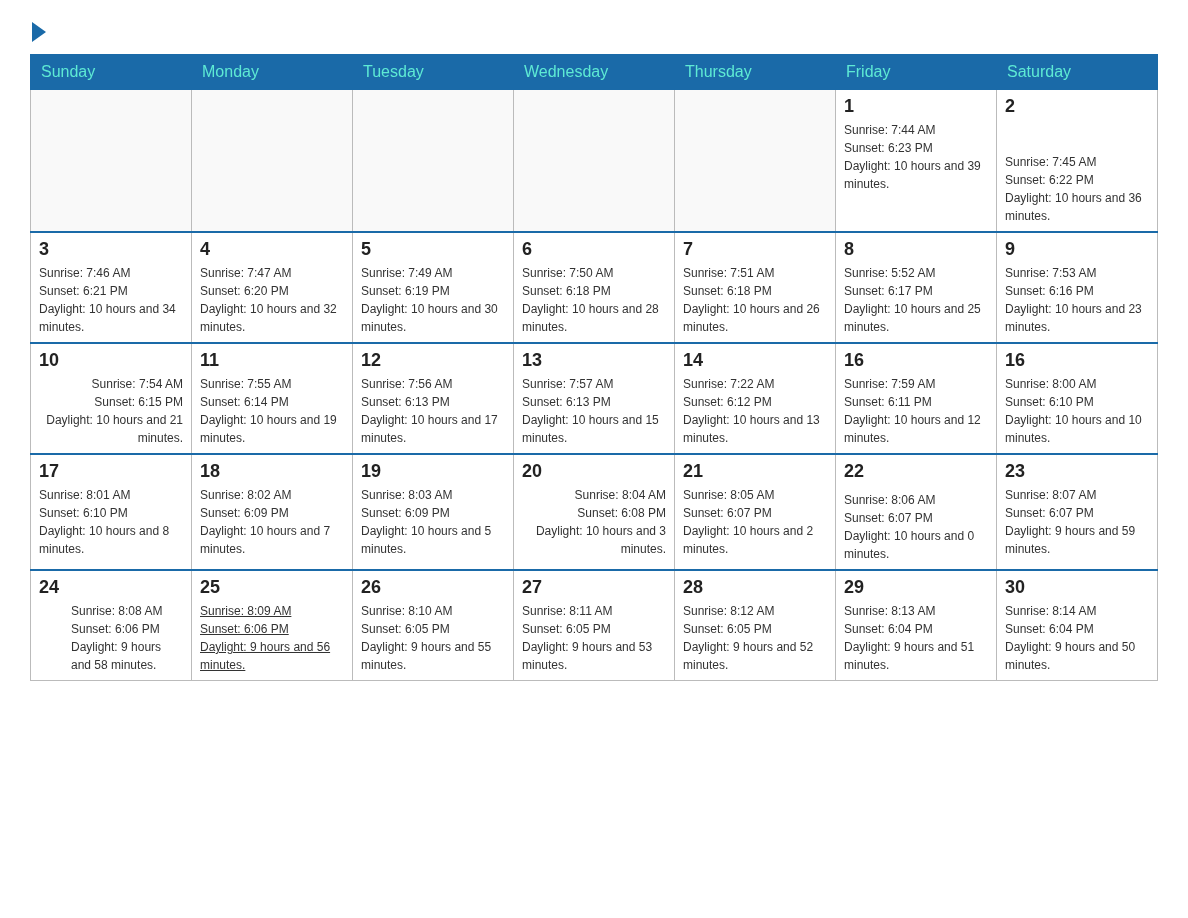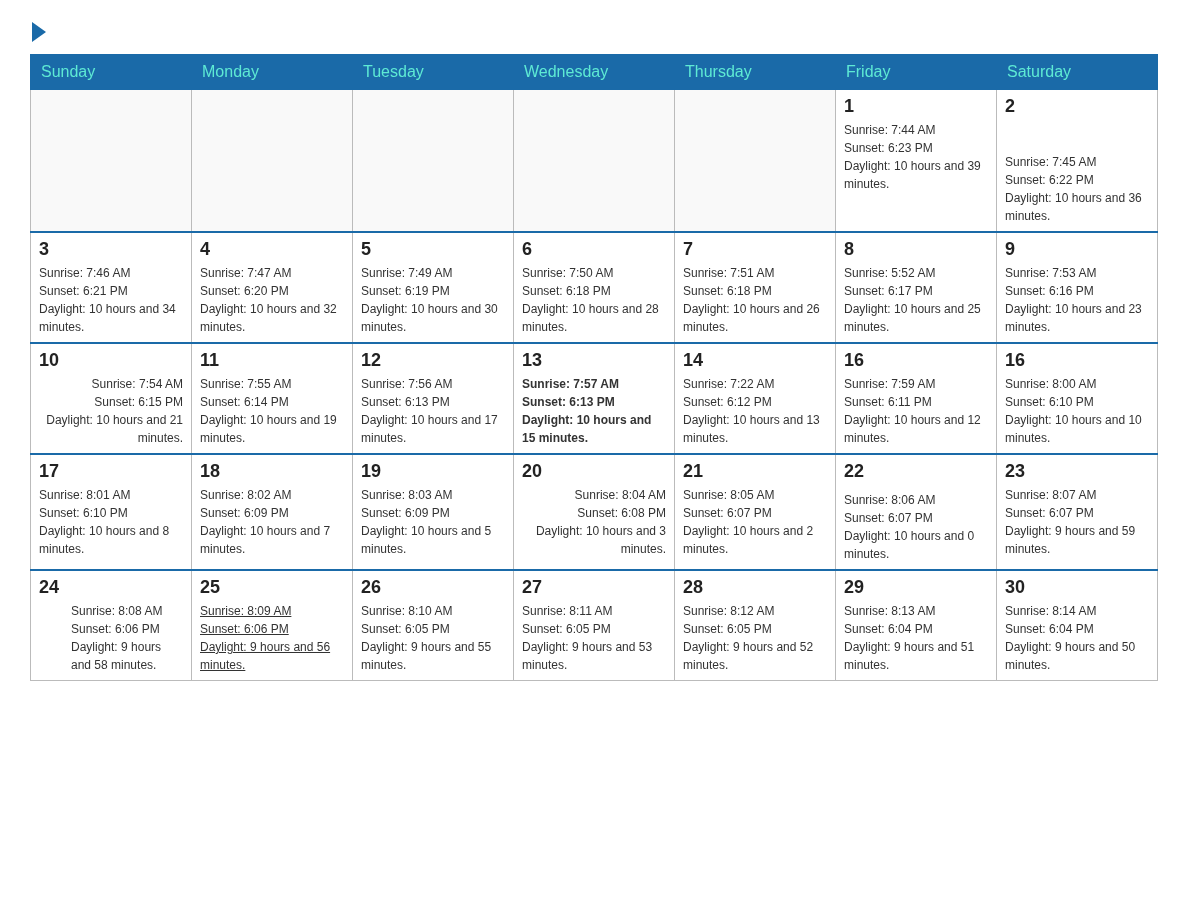--- a/index.html
+++ b/index.html
@@ -208,21 +208,21 @@
 Daylight: 10 hours and 19 minutes.</div>
         </td>
         <td>
           <div class="day-number">12</div>
           <div class="day-info" style="white-space: pre-line;">Sunrise: 7:56 AM
 Sunset: 6:13 PM
 Daylight: 10 hours and 17 minutes.</div>
         </td>
         <td>
           <div class="day-number">13</div>
-          <div class="day-info" style="white-space: pre-line; font-weight: bold;">Sunrise: 7:57 AM
+          <div class="day-info" style="white-space: pre-line;">Sunrise: 7:57 AM
 Sunset: 6:13 PM
 Daylight: 10 hours and 15 minutes.</div>
         </td>
         <td>
           <div class="day-number">14</div>
           <div class="day-info" style="white-space: pre-line;">Sunrise: 7:22 AM
 Sunset: 6:12 PM
 Daylight: 10 hours and 13 minutes.</div>
         </td>
         <td>

